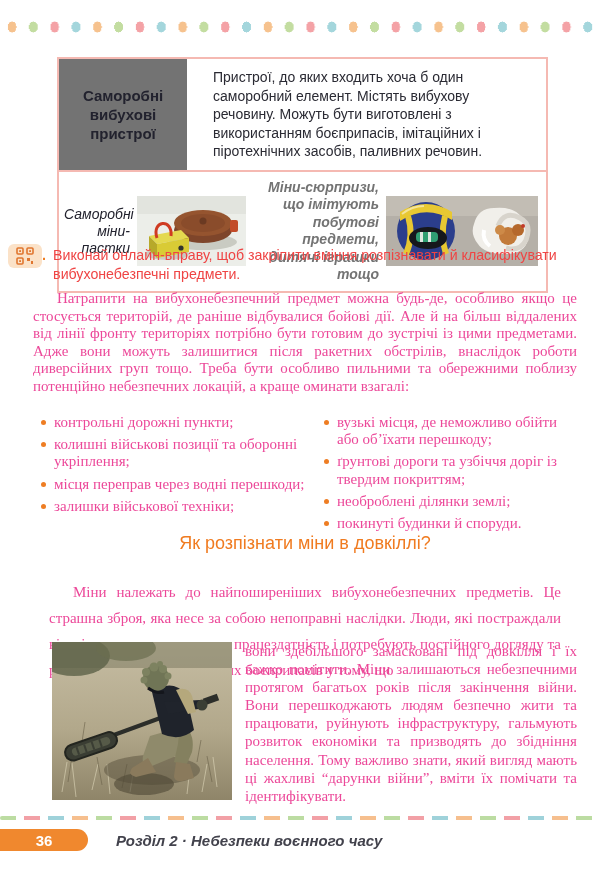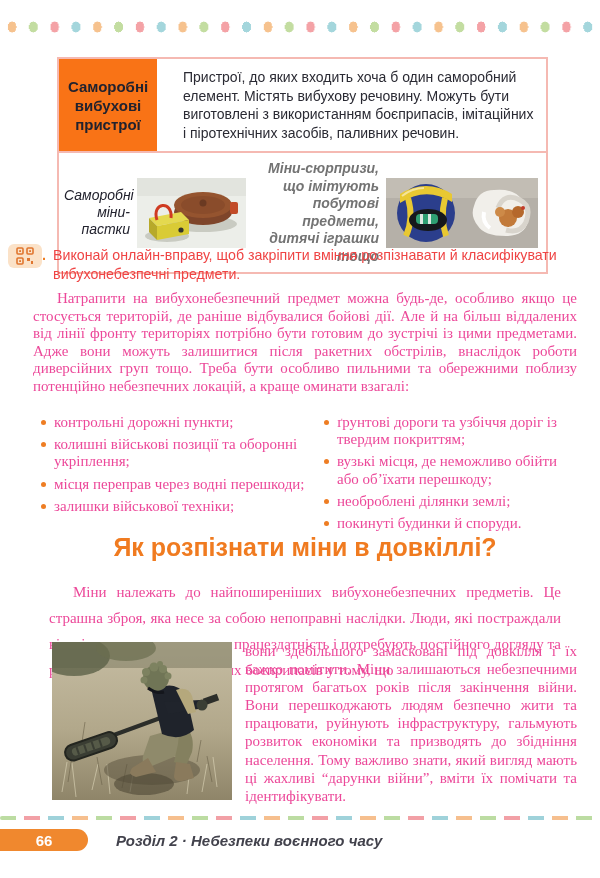--- a/index.html
+++ b/index.html
@@ -17,21 +17,21 @@
       radial-gradient(4.5px 5.6px at 74px 7px,  #a4d6dc 97%,transparent);
     background-size:85.3px 14px;background-repeat:repeat-x;
   }
   
   .vtable{
     position:absolute;left:57px;top:57px;width:491px;box-sizing:border-box;
     border:2px solid #f5b9b2;background:#fff;
   }
   .vrow1{display:flex;border-bottom:2px solid #f5b9b2;}
   .cell-title{
-    width:98px;box-sizing:border-box;background:#f97316;
+    width:128px;box-sizing:border-box;background:#737373;
     display:flex;align-items:center;justify-content:center;text-align:center;
     font-weight:bold;font-size:15px;line-height:19px;color:#22222e;padding:6px 8px;
   }
   .cell-desc{
     flex:1;padding:9px 12px 9px 26px;font-size:14px;line-height:18.5px;color:#2a2a33;
   }
   .vrow2{display:flex;align-items:center;padding:7px 5px;gap:7px;}
   .mines-label{
     width:66px;flex:none;text-align:right;font-style:italic;font-size:14px;
     line-height:17px;color:#22222e;
@@ -64,21 +64,21 @@
   .bullet-cols li{
     position:relative;font-size:15px;line-height:17.2px;margin-bottom:5px;
   }
   .bullet-cols li::before{
     content:"";position:absolute;left:-13px;top:6px;width:5px;height:5px;
     border-radius:50%;background:#ee7d23;
   }
   
   .section-heading{
     position:absolute;left:33px;right:23px;top:533px;margin:0;text-align:center;
-    font-family:"Liberation Sans",sans-serif;font-weight:bold;font-size:25px;
+    font-family:"Liberation Sans",sans-serif;font-weight:normal;font-size:18px;
     color:#f07b20;
   }
   .para-start{
     position:absolute;left:33px;right:23px;top:563px;margin:16px;
     font-size:15px;line-height:26px;text-align:justify;text-indent:24px;
   }
   .photo-text-row{position:absolute;left:52px;right:23px;top:642px;display:flex;gap:13px;}
   .deminer-frame{width:180px;height:158px;flex:none;overflow:hidden;}
   .para-wrap{
     flex:1;margin:0;font-size:15px;line-height:18.1px;text-align:justify;
@@ -186,22 +186,22 @@
 <p class="intro serif">Натрапити на вибухонебезпечний предмет можна будь-де, особливо якщо це стосується територій, де раніше відбувалися бойові дії. Але й на більш віддалених від лінії фронту територіях потрібно бути готовим до зустрічі із цими предметами. Адже вони можуть залишитися після ракетних обстрілів, внаслідок роботи диверсійних груп тощо. Треба бути особливо пильними та обережними поблизу потенційно небезпечних локацій, а краще оминати взагалі:</p>
 
 <div class="bullet-cols serif">
   <ul class="col-left">
     <li>контрольні дорожні пункти;</li>
     <li>колишні військові позиції та оборонні укріплення;</li>
     <li>місця переправ через водні перешкоди;</li>
     <li>залишки військової техніки;</li>
   </ul>
   <ul class="col-right">
+    <li>вузькі місця, де неможливо обійти або об’їхати перешкоду;</li>
     <li>ґрунтові дороги та узбіччя доріг із твердим покриттям;</li>
-    <li>вузькі місця, де неможливо обійти або об’їхати перешкоду;</li>
     <li>необроблені ділянки землі;</li>
     <li>покинуті будинки й споруди.</li>
   </ul>
 </div>
 
 <h2 class="section-heading">Як розпізнати міни в довкіллі?</h2>
 
 <p class="para-start serif">Міни належать до найпоширеніших вибухонебезпечних предметів. Це страшна зброя, яка несе за собою непоправні наслідки. Люди, які постраждали від мін, назавжди втрачають працездатність і потребують постійного догляду та реабілітації. Підступність цих боєприпасів у тому, що</p>
 
 <div class="photo-text-row">
@@ -270,16 +270,16 @@
       </g>
       <path d="M96,46 q8,6 16,4" stroke="#14161c" stroke-width="3" fill="none"></path>
     </svg>
   </div>
   <p class="para-wrap serif">вони здебільшого замасковані під довкілля і їх важко помітити. Міни залишаються небезпечними протягом багатьох років після закінчення війни. Вони перешкоджають людям безпечно жити та працювати, руйнують інфраструктуру, гальмують розвиток економіки та призводять до збідніння населення. Тому важливо знати, який вигляд мають ці жахливі “дарунки війни”, вміти їх помічати та ідентифікувати.</p>
 </div>
 
 <div class="page-footer">
   <div class="dash-line"></div>
   <div class="footer-row">
-    <div class="page-pill">66</div>
+    <div class="page-pill">36</div>
     <div class="chapter-ref">Розділ 2 · Небезпеки воєнного часу</div>
   </div>
 </div>
 
 </body></html>

